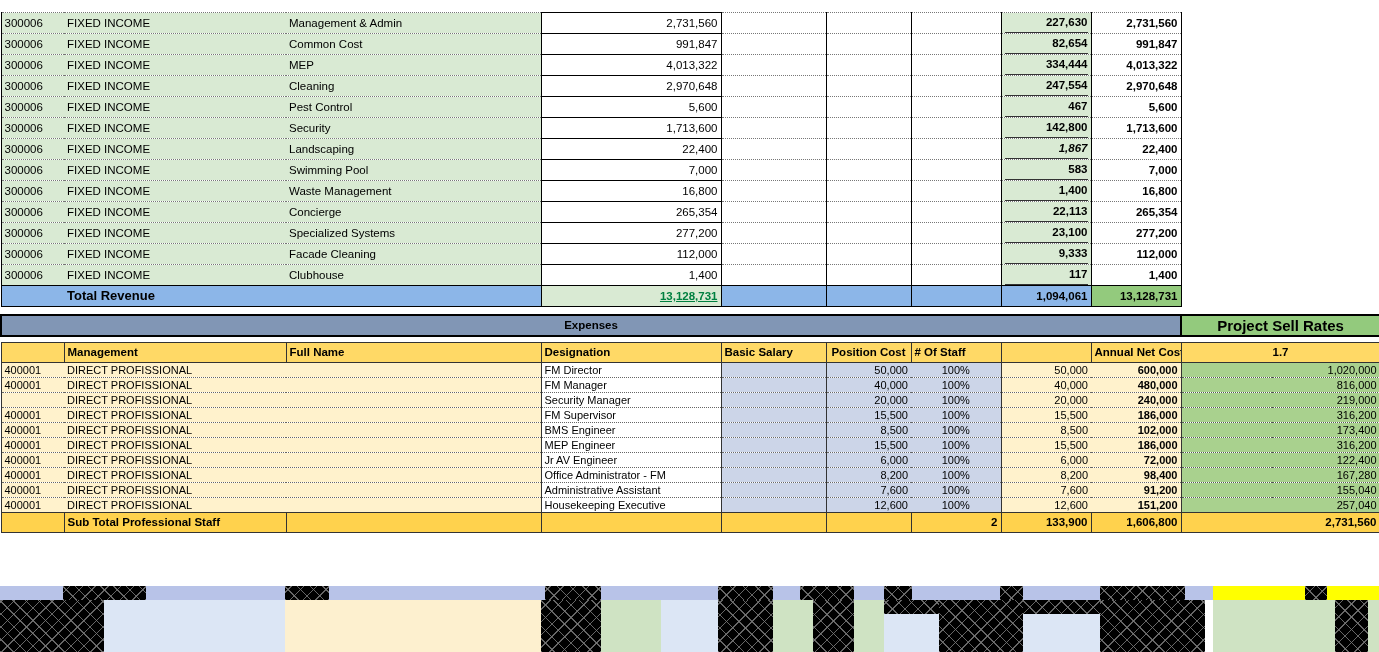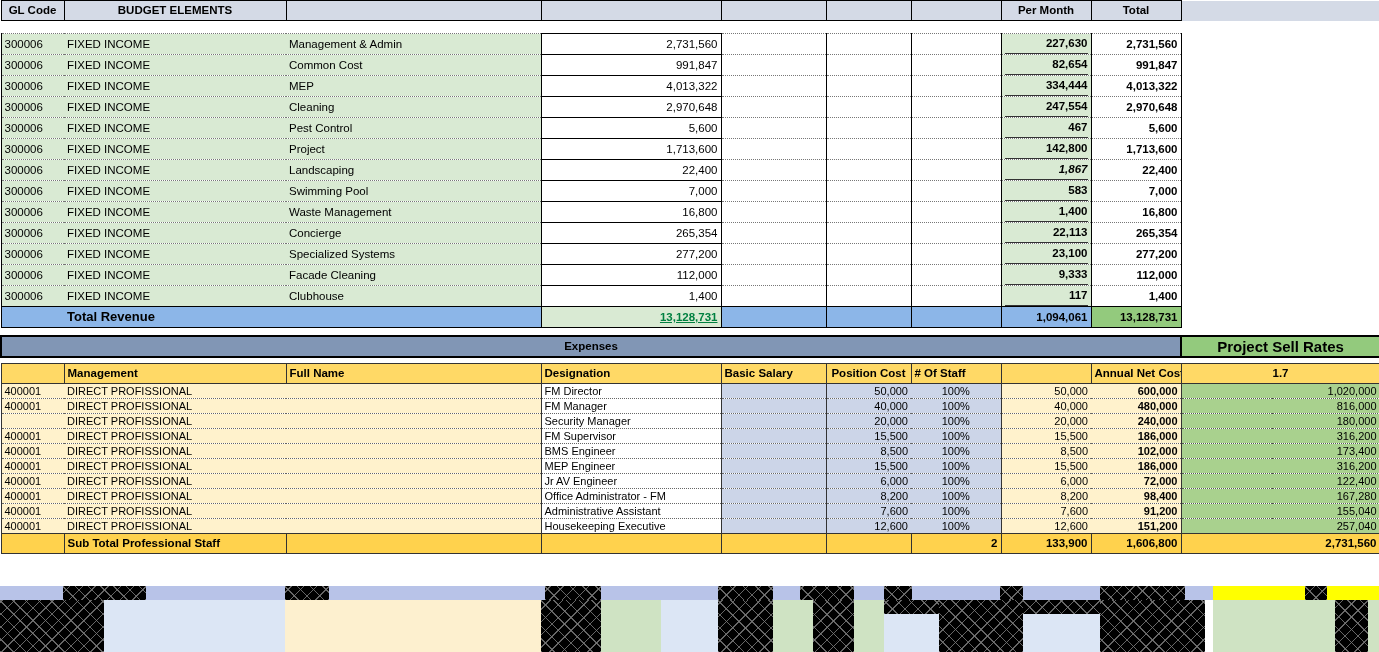--- a/index.html
+++ b/index.html
@@ -117,33 +117,20 @@
         <col class="c4">
       <col class="c5">
         <col class="c6">
         <col class="c7">
         <col class="c8">
         <col class="c9">
         <col class="c10">
     </colgroup>
 
     <tbody>
-        <tr class="toprow">
-      <td>GL Code</td>
-      <td>BUDGET ELEMENTS</td>
-      <td></td>
-      <td></td>
-      <td></td>
-      <td></td>
-      <td></td>
-      <td>Per Month</td>
-      <td>Total</td>
-      <td class="white" style="border:none"></td>
-      <td class="white" style="border:none"></td>
-    </tr>
 
     <tr class="gap2">
       <td colspan="11"></td>
     </tr>
 
 
     <tr class="gap">
           <td colspan="11"></td>
         </tr>
 
@@ -220,21 +207,21 @@
           <td class="rev-green r b acct" style="border-top: 1px dotted rgb(119, 119, 119); border-bottom: 1px dotted rgb(119, 119, 119); border-left: 1px solid rgb(0, 0, 0);">
             <span>467</span>
           </td>
           <td class="white r b" style="border-width: 1px; border-style: dotted solid; border-color: rgb(119, 119, 119) rgb(0, 0, 0);">5,600</td>
           <td class="white" style="border: none;"></td>
           <td class="white" style="border: none;"></td>
         </tr>
         <tr>
           <td class="rev-green" style="border-top: 1px dotted rgb(119, 119, 119); border-bottom: 1px dotted rgb(119, 119, 119); border-left: 1px solid rgb(0, 0, 0);">300006</td>
           <td class="rev-green" style="border-top: 1px dotted rgb(119, 119, 119); border-bottom: 1px dotted rgb(119, 119, 119);">FIXED INCOME</td>
-          <td class="rev-green" style="border-top: 1px dotted rgb(119, 119, 119); border-bottom: 1px dotted rgb(119, 119, 119); border-right: 1px solid rgb(0, 0, 0);">Project</td>
+          <td class="rev-green" style="border-top: 1px dotted rgb(119, 119, 119); border-bottom: 1px dotted rgb(119, 119, 119); border-right: 1px solid rgb(0, 0, 0);">Security</td>
           <td class="white r" style="border: 1px solid rgb(0, 0, 0);">1,713,600</td>
           <td class="white" style="border-top: 1px dotted rgb(119, 119, 119); border-bottom: 1px dotted rgb(119, 119, 119); border-left: 1px solid rgb(0, 0, 0);"></td>
           <td class="white" style="border-top: 1px dotted rgb(119, 119, 119); border-bottom: 1px dotted rgb(119, 119, 119); border-left: 1px solid rgb(0, 0, 0);"></td>
           <td class="white" style="border-top: 1px dotted rgb(119, 119, 119); border-bottom: 1px dotted rgb(119, 119, 119); border-left: 1px solid rgb(0, 0, 0);"></td>
           <td class="rev-green r b acct" style="border-top: 1px dotted rgb(119, 119, 119); border-bottom: 1px dotted rgb(119, 119, 119); border-left: 1px solid rgb(0, 0, 0);">
             <span>142,800</span>
           </td>
           <td class="white r b" style="border-width: 1px; border-style: dotted solid; border-color: rgb(119, 119, 119) rgb(0, 0, 0);">1,713,600</td>
           <td class="white" style="border: none;"></td>
           <td class="white" style="border: none;"></td>
@@ -418,21 +405,21 @@
         <tr>
           <td class="exp-yellow " style="height: 14px; line-height: 14px; font-size: 11px; border-top: 1px dotted rgb(102, 102, 102); border-bottom: 1px dotted rgb(102, 102, 102); border-left: 1px solid rgb(51, 51, 51);"></td>
           <td class="exp-yellow " style="height: 14px; line-height: 14px; font-size: 11px; border-top: 1px dotted rgb(102, 102, 102); border-bottom: 1px dotted rgb(102, 102, 102);">DIRECT PROFISSIONAL</td>
           <td class="exp-yellow " style="height: 14px; line-height: 14px; font-size: 11px; border-top: 1px dotted rgb(102, 102, 102); border-bottom: 1px dotted rgb(102, 102, 102); border-right: 1px solid rgb(51, 51, 51);"></td>
           <td class="white " style="height: 14px; line-height: 14px; font-size: 11px; border-width: 1px; border-style: dotted solid; border-color: rgb(102, 102, 102) rgb(51, 51, 51);">Security Manager</td>
           <td class="exp-blue " style="height: 14px; line-height: 14px; font-size: 11px; border-width: 1px; border-style: dotted solid; border-color: rgb(102, 102, 102) rgb(51, 51, 51);"></td>
           <td class="exp-blue r" style="height: 14px; line-height: 14px; font-size: 11px; border-top: 1px dotted rgb(102, 102, 102); border-bottom: 1px dotted rgb(102, 102, 102); border-left: 1px solid rgb(51, 51, 51);">20,000</td>
           <td class="exp-blue c" style="height: 14px; line-height: 14px; font-size: 11px; border-top: 1px dotted rgb(102, 102, 102); border-bottom: 1px dotted rgb(102, 102, 102);">100%</td>
           <td class="exp-yellow r" style="height: 14px; line-height: 14px; font-size: 11px; border-top: 1px dotted rgb(102, 102, 102); border-bottom: 1px dotted rgb(102, 102, 102); border-left: 1px solid rgb(51, 51, 51);">20,000</td>
           <td class="exp-yellow r b" style="height: 14px; line-height: 14px; font-size: 11px; border-top: 1px dotted rgb(102, 102, 102); border-bottom: 1px dotted rgb(102, 102, 102); border-right: 1px solid rgb(51, 51, 51);">240,000</td>
-          <td colspan="2" class="exp-lgreen r" style="height: 14px; line-height: 14px; font-size: 11px; border-width: 1px; border-style: dotted solid; border-color: rgb(85, 85, 85) rgb(51, 51, 51);">180,000</td>
+          <td colspan="2" class="exp-lgreen r" style="height: 14px; line-height: 14px; font-size: 11px; border-width: 1px; border-style: dotted solid; border-color: rgb(85, 85, 85) rgb(51, 51, 51);">219,000</td>
         </tr>
         <tr>
           <td class="exp-yellow " style="height: 14px; line-height: 14px; font-size: 11px; border-top: 1px dotted rgb(102, 102, 102); border-bottom: 1px dotted rgb(102, 102, 102); border-left: 1px solid rgb(51, 51, 51);">400001</td>
           <td class="exp-yellow " style="height: 14px; line-height: 14px; font-size: 11px; border-top: 1px dotted rgb(102, 102, 102); border-bottom: 1px dotted rgb(102, 102, 102);">DIRECT PROFISSIONAL</td>
           <td class="exp-yellow " style="height: 14px; line-height: 14px; font-size: 11px; border-top: 1px dotted rgb(102, 102, 102); border-bottom: 1px dotted rgb(102, 102, 102); border-right: 1px solid rgb(51, 51, 51);"></td>
           <td class="white " style="height: 14px; line-height: 14px; font-size: 11px; border-width: 1px; border-style: dotted solid; border-color: rgb(102, 102, 102) rgb(51, 51, 51);">FM Supervisor</td>
           <td class="exp-blue " style="height: 14px; line-height: 14px; font-size: 11px; border-width: 1px; border-style: dotted solid; border-color: rgb(102, 102, 102) rgb(51, 51, 51);"></td>
           <td class="exp-blue r" style="height: 14px; line-height: 14px; font-size: 11px; border-top: 1px dotted rgb(102, 102, 102); border-bottom: 1px dotted rgb(102, 102, 102); border-left: 1px solid rgb(51, 51, 51);">15,500</td>
           <td class="exp-blue c" style="height: 14px; line-height: 14px; font-size: 11px; border-top: 1px dotted rgb(102, 102, 102); border-bottom: 1px dotted rgb(102, 102, 102);">100%</td>
           <td class="exp-yellow r" style="height: 14px; line-height: 14px; font-size: 11px; border-top: 1px dotted rgb(102, 102, 102); border-bottom: 1px dotted rgb(102, 102, 102); border-left: 1px solid rgb(51, 51, 51);">15,500</td>

